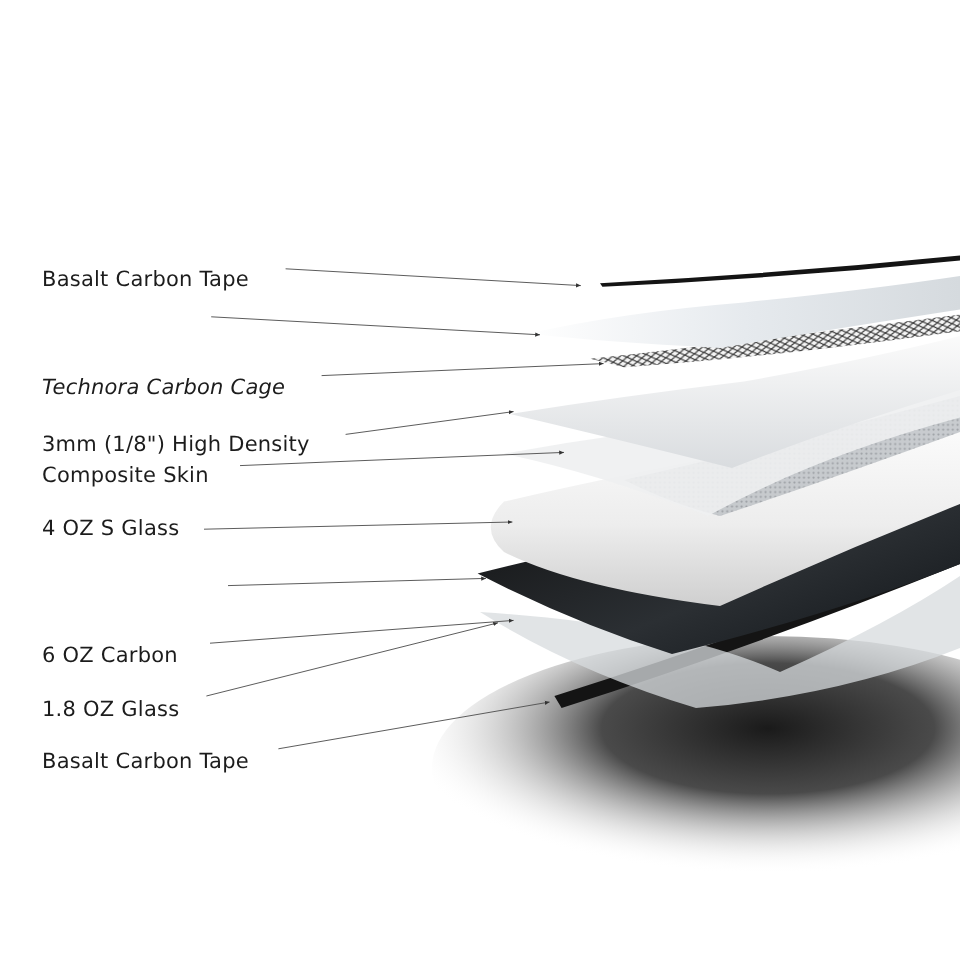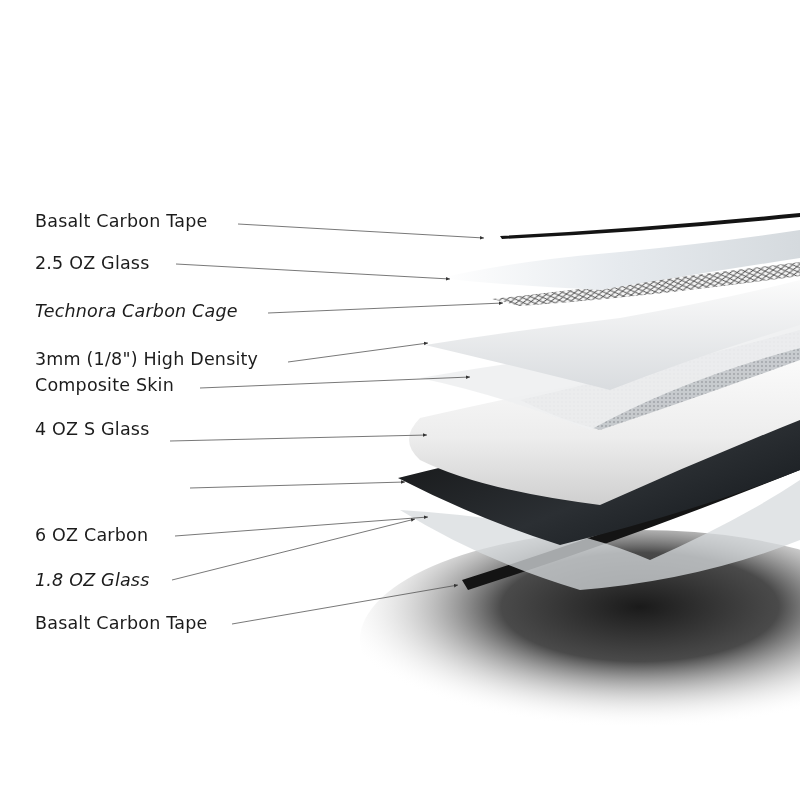--- a/index.html
+++ b/index.html
@@ -26,20 +26,21 @@
     }
     .label {
       position: absolute;
       left: 35px;
       font-size: 17.5px;
       line-height: 26px;
       color: #1c1c1c;
       letter-spacing: 0.2px;
       white-space: nowrap;
       font-weight: 500;
+      margin-top: 12px;
     }
     .label .line2 {
       display: block;
     }
   </style>
 </head>
 <body>
 
 <div class="canvas">
 
@@ -118,24 +119,23 @@
       <line x1="190" y1="488" x2="405" y2="482"></line>
       <line x1="175" y1="536" x2="428" y2="517"></line>
       <line x1="172" y1="580" x2="415" y2="519"></line>
       <line x1="232" y1="624" x2="458" y2="585"></line>
     </g>
 
     <line x1="200" y1="388" x2="470" y2="377" stroke="#555" stroke-width="0.8" marker-end="url(#arrow)"></line>
   </svg>
 
   <div class="label" style="top:208px;">Basalt Carbon Tape</div>
-  <div class="label" style="top:250px;">2.5 OZ  Glass</div>
   <div class="label" style="top:298px;font-style:italic;">Technora Carbon Cage</div>
   <div class="label" style="top:346px;">
     <span class="line2">3mm  (1/8") High Density</span>
     <span class="line2">Composite Skin</span>
   </div>
   <div class="label" style="top:416px;">4 OZ S Glass</div>
   <div class="label" style="top:522px;">6 OZ Carbon</div>
-  <div class="label" style="top:567px;font-style:italic;">1.8 OZ Glass</div>
+  <div class="label" style="top:567px;">1.8 OZ Glass</div>
   <div class="label" style="top:610px;">Basalt Carbon Tape</div>
 
 </div>
 
 </body></html>

